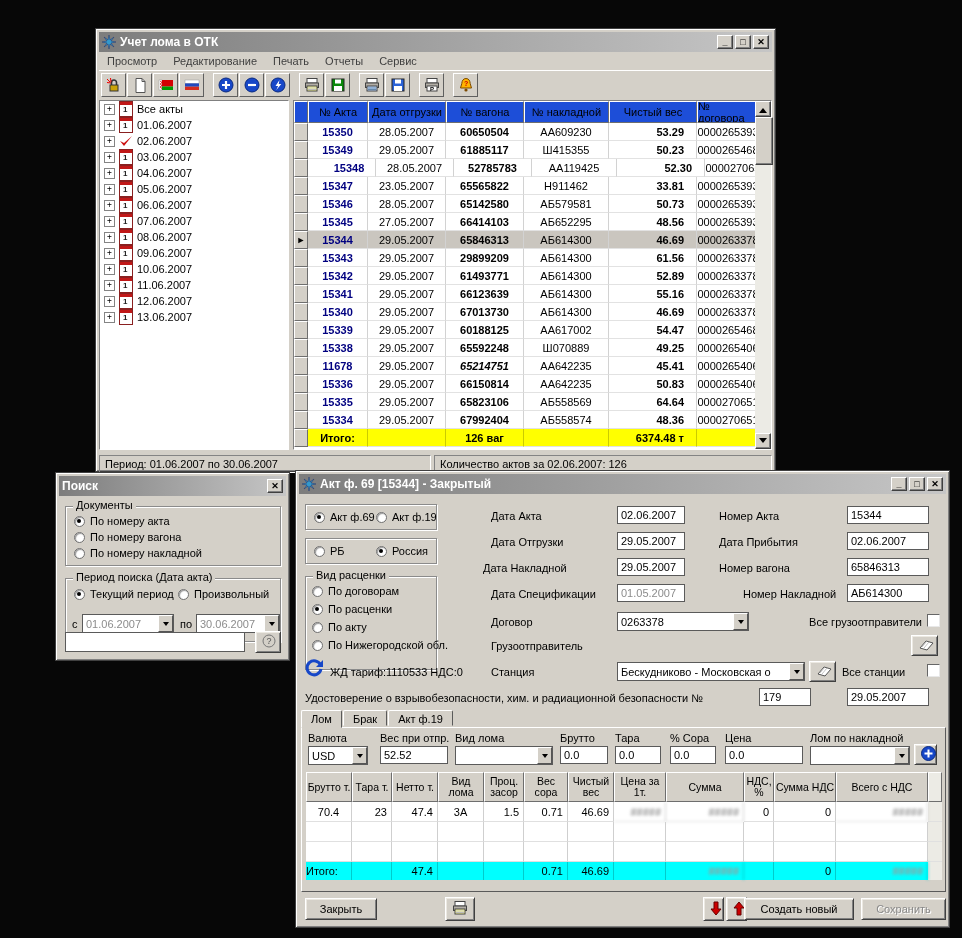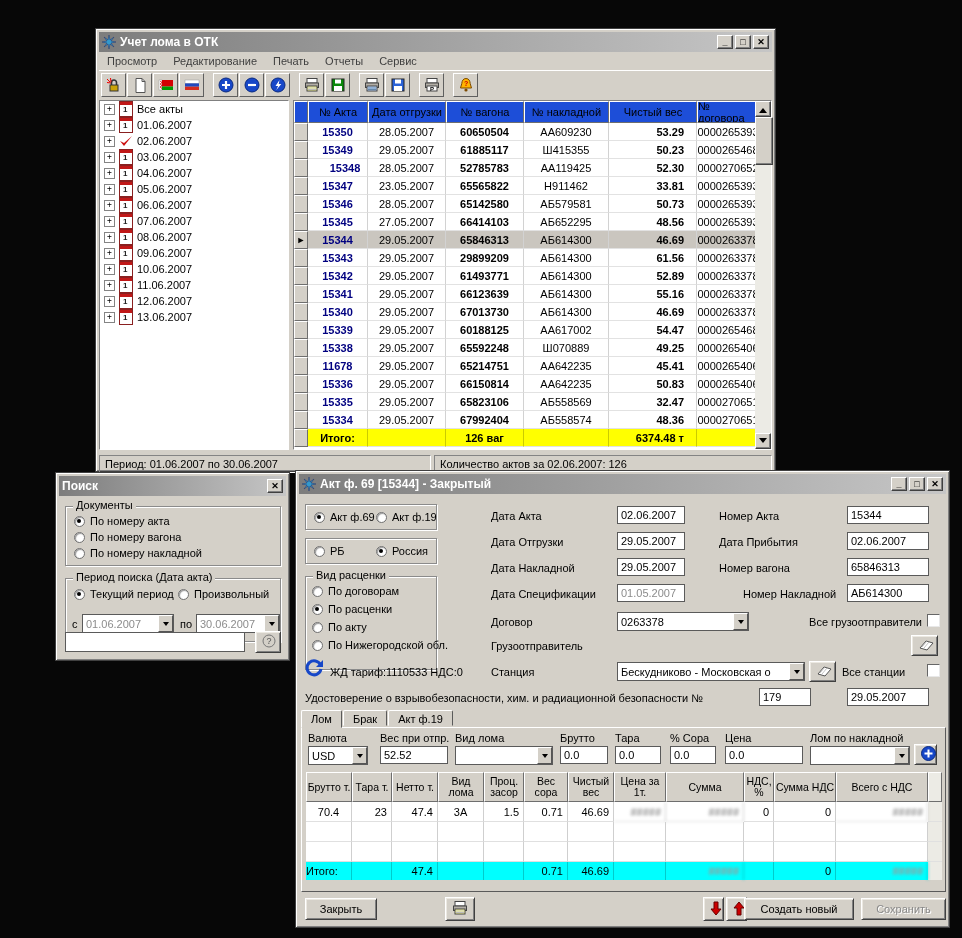--- a/index.html
+++ b/index.html
@@ -349,21 +349,21 @@
             <span class="marker"></span>
             <span class="mcell c0" style="width: 60px;">15349</span>
             <span class="mcell c1" style="width: 78px;">29.05.2007</span>
             <span class="mcell c2" style="width: 78px;">61885117</span>
             <span class="mcell c3" style="width: 85px;">Ш415355</span>
             <span class="mcell c4" style="width: 88px;">50.23</span>
             <span class="mcell c5" style="width: 63px;">0000265468</span>
           </div>
           <div class="mrow">
             <span class="marker"></span>
-            <span class="mcell c0" style="width: 60px; padding-left: 15px;">15348</span>
+            <span class="mcell c0" style="width: 68px; padding-left: 15px;">15348</span>
             <span class="mcell c1" style="width: 78px;">28.05.2007</span>
             <span class="mcell c2" style="width: 78px;">52785783</span>
             <span class="mcell c3" style="width: 85px;">АА119425</span>
             <span class="mcell c4" style="width: 88px;">52.30</span>
             <span class="mcell c5" style="width: 63px;">0000270652</span>
           </div>
           <div class="mrow">
             <span class="marker"></span>
             <span class="mcell c0" style="width: 60px;">15347</span>
             <span class="mcell c1" style="width: 78px;">23.05.2007</span>
@@ -450,41 +450,41 @@
             <span class="mcell c1" style="width: 78px;">29.05.2007</span>
             <span class="mcell c2" style="width: 78px;">65592248</span>
             <span class="mcell c3" style="width: 85px;">Ш070889</span>
             <span class="mcell c4" style="width: 88px;">49.25</span>
             <span class="mcell c5" style="width: 63px;">0000265406</span>
           </div>
           <div class="mrow">
             <span class="marker"></span>
             <span class="mcell c0" style="width: 60px;">11678</span>
             <span class="mcell c1" style="width: 78px;">29.05.2007</span>
-            <span class="mcell c2" style="width: 78px;">65214751</span>
+            <span class="mcell c2" style="width: 78px; font-style: italic;">65214751</span>
             <span class="mcell c3" style="width: 85px;">АА642235</span>
             <span class="mcell c4" style="width: 88px;">45.41</span>
             <span class="mcell c5" style="width: 63px;">0000265406</span>
           </div>
           <div class="mrow">
             <span class="marker"></span>
             <span class="mcell c0" style="width: 60px;">15336</span>
             <span class="mcell c1" style="width: 78px;">29.05.2007</span>
             <span class="mcell c2" style="width: 78px;">66150814</span>
             <span class="mcell c3" style="width: 85px;">АА642235</span>
             <span class="mcell c4" style="width: 88px;">50.83</span>
             <span class="mcell c5" style="width: 63px;">0000265406</span>
           </div>
           <div class="mrow">
             <span class="marker"></span>
             <span class="mcell c0" style="width: 60px;">15335</span>
             <span class="mcell c1" style="width: 78px;">29.05.2007</span>
             <span class="mcell c2" style="width: 78px;">65823106</span>
             <span class="mcell c3" style="width: 85px;">АБ558569</span>
-            <span class="mcell c4" style="width: 88px;">32.47</span>
+            <span class="mcell c4" style="width: 88px;">64.64</span>
             <span class="mcell c5" style="width: 63px;">0000270651</span>
           </div>
           <div class="mrow">
             <span class="marker"></span>
             <span class="mcell c0" style="width: 60px;">15334</span>
             <span class="mcell c1" style="width: 78px;">29.05.2007</span>
             <span class="mcell c2" style="width: 78px;">67992404</span>
             <span class="mcell c3" style="width: 85px;">АБ558574</span>
             <span class="mcell c4" style="width: 88px;">48.36</span>
             <span class="mcell c5" style="width: 63px;">0000270651</span>
@@ -636,21 +636,21 @@
       </div>
     <div id="act-fields">
         <span class="lbl" style="left: 192px; top: 16px;">Дата Акта</span>
         <div class="field" style="left: 318px; top: 12px; width: 68px;">02.06.2007</div>
         <span class="lbl" style="left: 420px; top: 16px;">Номер Акта</span>
         <div class="field" style="left: 548px; top: 12px; width: 82px;">15344</div>
         <span class="lbl" style="left: 192px; top: 42px;">Дата Отгрузки</span>
         <div class="field" style="left: 318px; top: 38px; width: 68px;">29.05.2007</div>
         <span class="lbl" style="left: 420px; top: 42px;">Дата Прибытия</span>
         <div class="field" style="left: 548px; top: 38px; width: 82px;">02.06.2007</div>
-        <span class="lbl" style="left: 192px; top: 68px;">Дата Накладной</span>
+        <span class="lbl" style="left: 184px; top: 68px;">Дата Накладной</span>
         <div class="field" style="left: 318px; top: 64px; width: 68px;">29.05.2007</div>
         <span class="lbl" style="left: 420px; top: 68px;">Номер вагона</span>
         <div class="field" style="left: 548px; top: 64px; width: 82px;">65846313</div>
         <span class="lbl" style="left: 192px; top: 94px;">Дата Спецификации</span>
         <div class="field dis" style="left: 318px; top: 90px; width: 68px;">01.05.2007</div>
         <span class="lbl" style="left: 420px; top: 94px; margin-left: 24px;">Номер Накладной</span>
         <div class="field" style="left: 548px; top: 90px; width: 82px;">АБ614300</div>
       </div>
 
     <span class="lbl" style="left:192px;top:122px">Договор</span>

